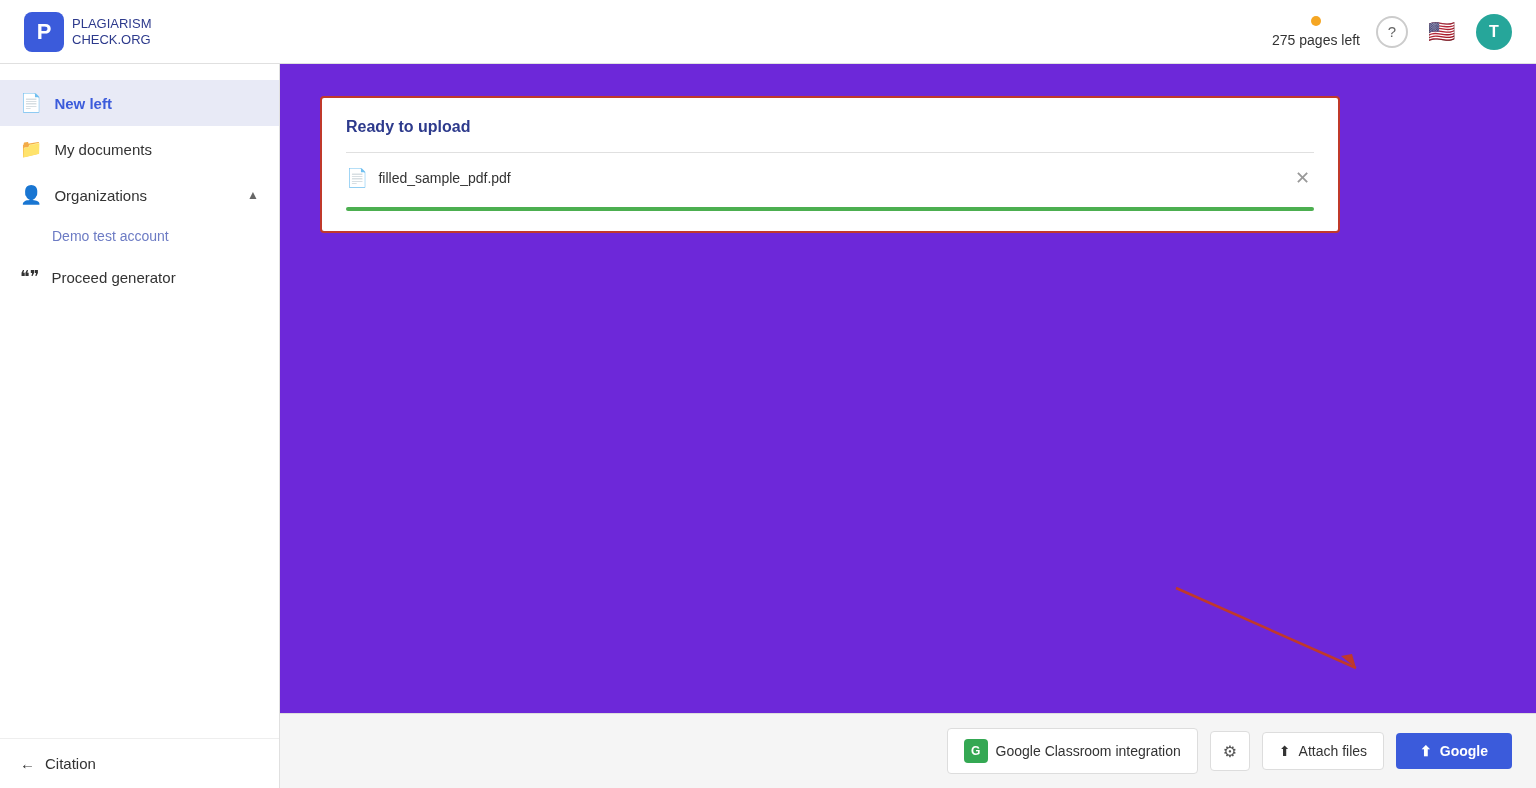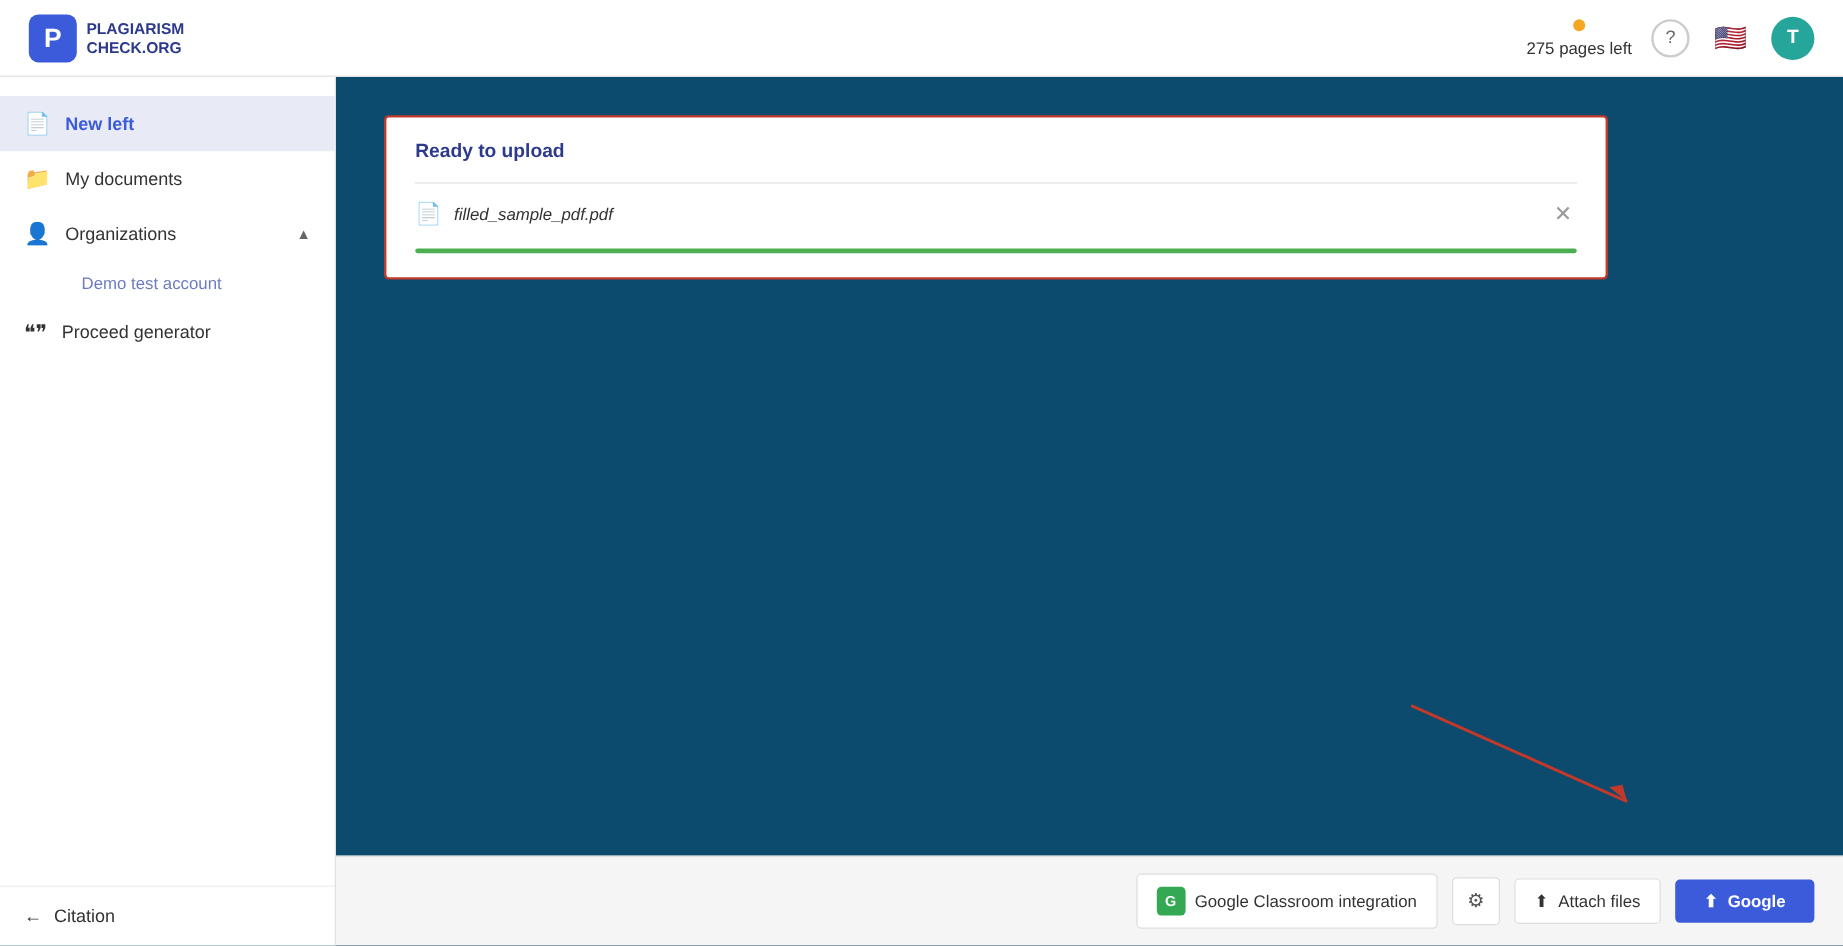--- a/index.html
+++ b/index.html
@@ -29,21 +29,21 @@
       border-radius: 8px;
       display: flex;
       align-items: center;
       justify-content: center;
       color: white;
       font-size: 22px;
       font-weight: bold;
     }
     .logo-text {
       font-size: 13px;
-      font-weight: 700;
+      font-weight: 400;
       color: #2d3a8c;
       line-height: 1.2;
       text-transform: uppercase;
     }
     .header-right {
       display: flex;
       align-items: center;
       gap: 16px;
     }
     .pages-left {
@@ -148,21 +148,20 @@
     .org-expand {
       margin-left: auto;
       font-size: 12px;
       color: #666;
     }
     .sub-item {
       padding: 10px 32px 10px 52px;
       font-size: 14px;
       color: #6c7bc4;
       cursor: pointer;
-      margin-left: 16px;
     }
     .citation-item {
       display: flex;
       align-items: center;
       gap: 12px;
       padding: 12px 20px;
       cursor: pointer;
       font-size: 15px;
       color: #333;
     }
@@ -176,21 +175,21 @@
       gap: 10px;
       cursor: pointer;
       font-size: 15px;
       color: #333;
     }
 
     
     .main {
       flex: 1;
       padding: 32px 40px;
-      background: #0c4a6e;
+      background: #6d28d9;
       display: flex;
       flex-direction: column;
       position: relative;
       overflow: hidden;
     }
 
     
     .upload-box {
       border: 2px solid #c0392b;
       border-radius: 4px;
@@ -212,21 +211,20 @@
       border-top: 1px solid #e0e0e0;
     }
     .file-icon {
       font-size: 18px;
       color: #666;
     }
     .file-name {
       flex: 1;
       font-size: 14px;
       color: #333;
-      font-style: italic;
     }
     .file-close {
       cursor: pointer;
       font-size: 18px;
       color: #999;
       padding: 4px;
     }
     .progress-bar {
       height: 4px;
       background: #4caf50;

